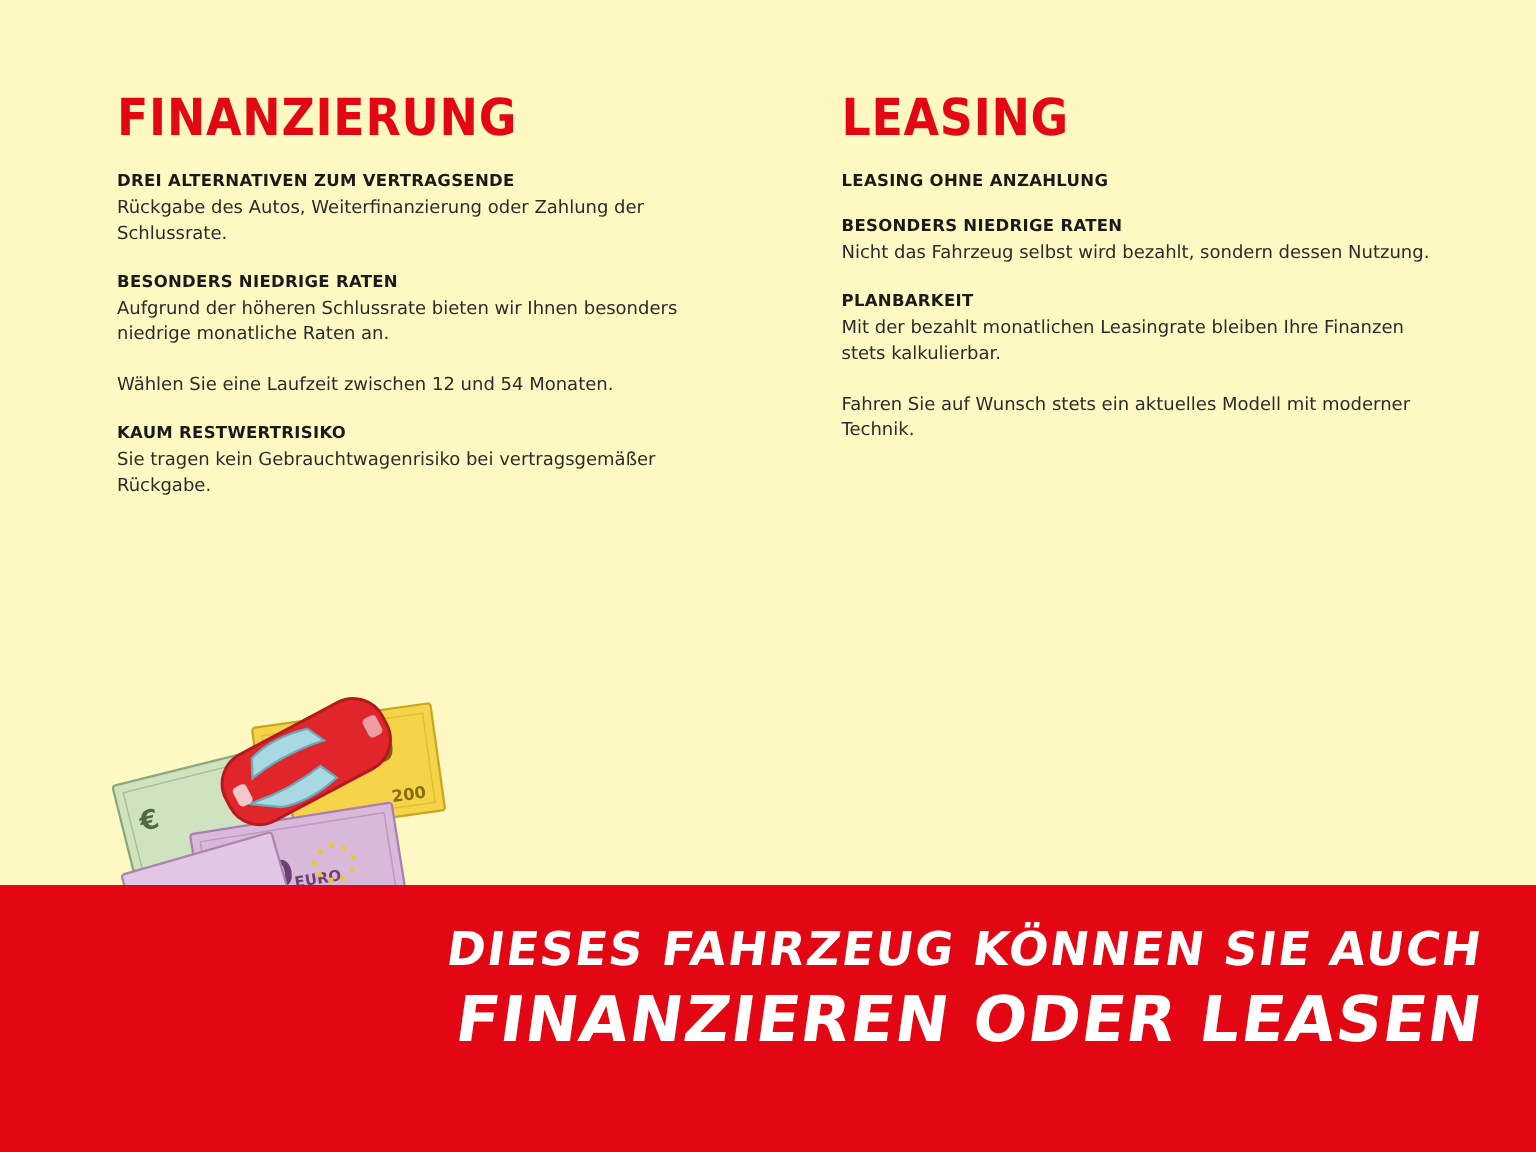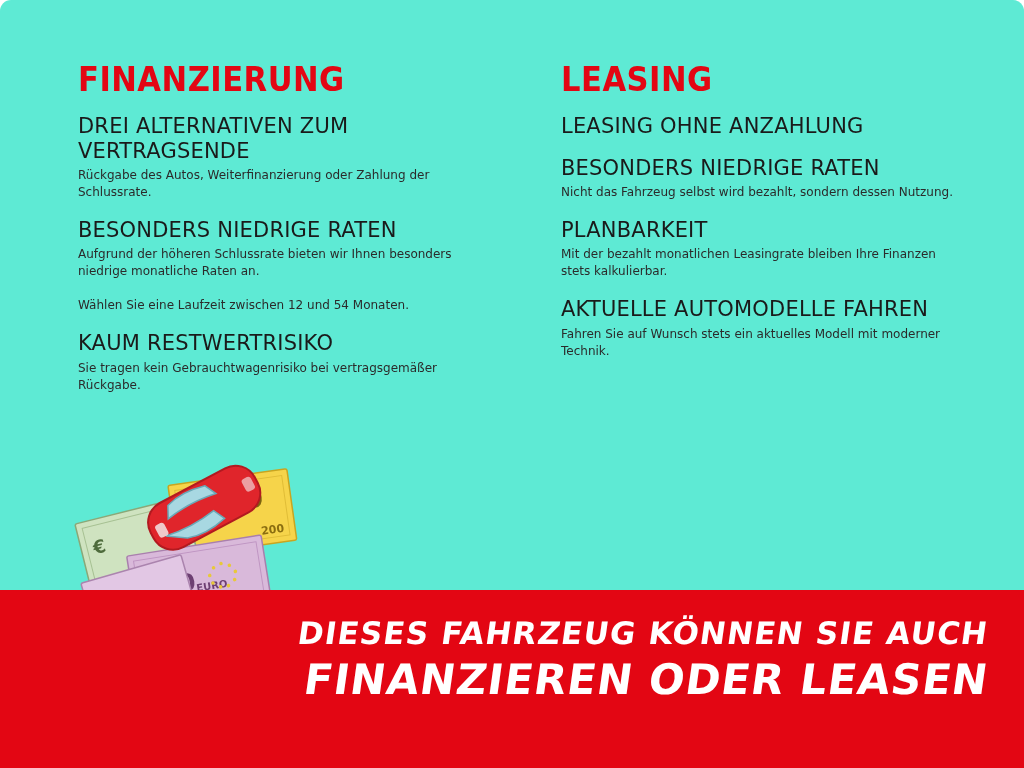--- a/index.html
+++ b/index.html
@@ -11,23 +11,22 @@
     height: 768px;
     background: #ffffff;
     font-family: "DejaVu Sans", sans-serif;
     overflow: hidden;
     position: relative;
   }
   .page {
     position: relative;
     width: 1024px;
     height: 768px;
-    background: #5eead4;
+    background: #fef9c3;
     box-sizing: border-box;
-    border-radius: 11px;
   }
 
   
   .columns {
     position: absolute;
     top: 62px;
     left: 78px;
     width: 890px;
     display: flex;
     gap: 76px;
@@ -44,22 +43,22 @@
     line-height: 1.05;
     margin: 0 0 16px 0;
     font-stretch: condensed;
     text-transform: uppercase;
   }
   .block {
     margin-bottom: 17px;
   }
   .block-head {
     color: #1a1a1a;
-    font-weight: normal;
-    font-size: 21px;
+    font-weight: bold;
+    font-size: 11px;
     letter-spacing: 0.2px;
     line-height: 1.2;
     margin-bottom: 3px;
     text-transform: uppercase;
   }
   .block-body {
     color: #2b2b2b;
     font-size: 12px;
     line-height: 1.42;
     font-weight: 400;
@@ -152,21 +151,20 @@
         <div class="block-head">Besonders niedrige Raten</div>
         <div class="block-body">Nicht das Fahrzeug selbst wird bezahlt, sondern dessen Nutzung.</div>
       </div>
 
       <div class="block">
         <div class="block-head">Planbarkeit</div>
         <div class="block-body">Mit der bezahlt monatlichen Leasingrate bleiben Ihre Finanzen stets kalkulierbar.</div>
       </div>
 
       <div class="block">
-        <div class="block-head">Aktuelle Automodelle fahren</div>
         <div class="block-body">Fahren Sie auf Wunsch stets ein aktuelles Modell mit moderner Technik.</div>
       </div>
     </div>
 
   </div>
 
   <div class="illustration">
     <svg width="240" height="180" viewBox="0 0 240 180" xmlns="http://www.w3.org/2000/svg">
 
       <g transform="rotate(-8 150 75)">

